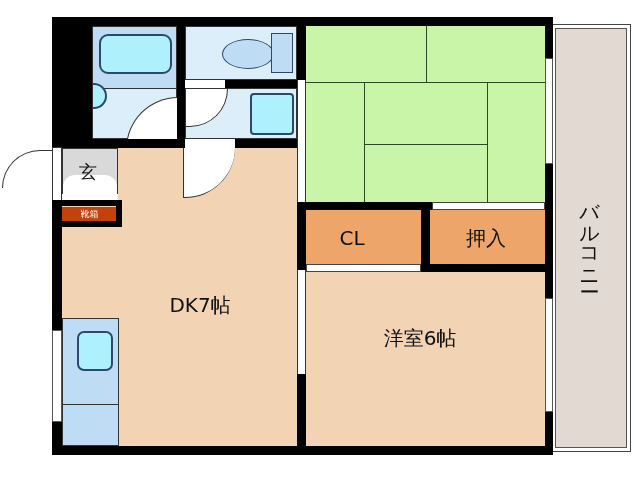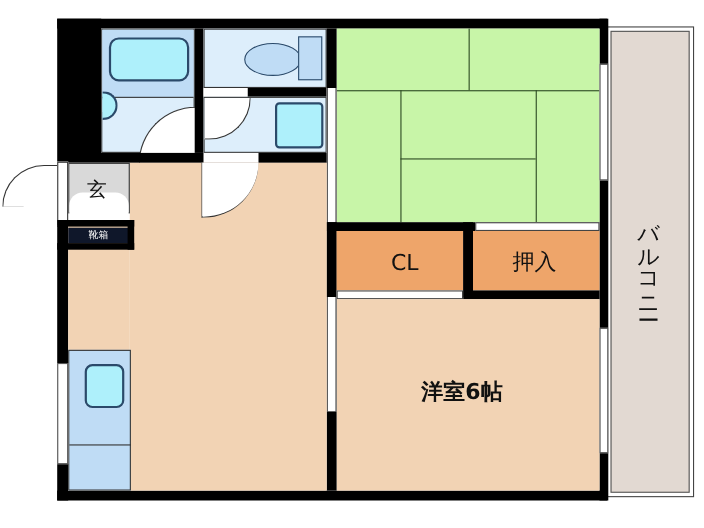--- a/index.html
+++ b/index.html
@@ -57,50 +57,51 @@
     <div class="tatami-line" style="left:58px;top:118px;width:123px;height:1px;"></div>
   </div>
 
   <div class="abs" style="left:297px;top:80px;width:9px;height:190px;background:#fff;border-left:1px solid #333;border-right:1px solid #333;"></div>
   <div class="abs wall" style="left:297px;top:26px;width:9px;height:54px;"></div>
 
   <div class="abs wall" style="left:297px;top:202px;width:248px;height:8px;"></div>
   <div class="abs" style="left:432px;top:202px;width:113px;height:8px;background:#fff;border:1px solid #444;"></div>
   <div class="abs wall" style="left:297px;top:202px;width:9px;height:68px;"></div>
   <div class="abs" style="left:306px;top:210px;width:115px;height:54px;background:#eea56a;"></div>
-  <div class="label" style="left:368px;top:238px;">CL</div>
+  <div class="label" style="left:352px;top:238px;">CL</div>
   <div class="abs wall" style="left:421px;top:202px;width:9px;height:68px;"></div>
   <div class="abs" style="left:430px;top:210px;width:115px;height:54px;background:#eea56a;"></div>
   <div class="label" style="left:486px;top:238px;">押入</div>
   <div class="abs wall" style="left:421px;top:264px;width:124px;height:8px;"></div>
   <div class="abs" style="left:306px;top:264px;width:115px;height:8px;background:#fff;border:1px solid #444;"></div>
 
   <div class="abs" style="left:306px;top:272px;width:239px;height:174px;background:#f2d3b4;"></div>
-  <div class="label" style="left:420px;top:356px;font-weight:bold;">洋室6帖</div>
+  <div class="label" style="left:420px;top:338px;">洋室6帖</div>
 
   <div class="abs" style="left:297px;top:270px;width:9px;height:104px;background:#fff;border-left:1px solid #333;border-right:1px solid #333;"></div>
   <div class="abs wall" style="left:297px;top:374px;width:9px;height:72px;"></div>
 
   <div class="abs" style="left:118px;top:148px;width:179px;height:298px;background:#f2d3b4;"></div>
   <div class="abs" style="left:62px;top:205px;width:56px;height:241px;background:#f2d3b4;"></div>
   <div class="abs" style="left:183px;top:148px;width:52px;height:50px;background:#fff;border-left:1px solid #333;border-bottom:1px solid #333;border-radius:0 0 52px 0;"></div>
+  <div class="label" style="left:200px;top:305px;">DK7帖</div>
 
   <div class="abs" style="left:62px;top:318px;width:57px;height:128px;background:#bfdcf5;border:1px solid #333;">
     <div class="abs" style="left:0;top:85px;width:56px;height:1px;background:#333;"></div>
     <div class="abs" style="left:14px;top:12px;width:36px;height:40px;background:#aef0fb;border:2px solid #2b4a6a;border-radius:7px;"></div>
   </div>
 
   <div class="win" style="left:52px;top:330px;width:10px;height:92px;"></div>
   <div class="win" style="left:545px;top:58px;width:8px;height:106px;"></div>
   <div class="win" style="left:545px;top:298px;width:8px;height:114px;"></div>
 
   <div class="abs" style="left:62px;top:148px;width:56px;height:46px;background:#d9d9d9;border:1px solid #333;">
     <div class="abs" style="left:0;top:26px;width:54px;height:20px;background:#fff;border-radius:12px 12px 0 0;"></div>
   </div>
   <div class="label" style="left:88px;top:172px;font-size:18px;">玄</div>
   <div class="abs" style="left:52px;top:147px;width:10px;height:58px;background:#fff;border:1px solid #333;"></div>
   <div class="abs" style="left:2px;top:150px;width:50px;height:38px;border-top:1px solid #333;border-left:1px solid #333;border-radius:50px 0 0 0;"></div>
   <div class="abs wall" style="left:52px;top:200px;width:70px;height:6px;"></div>
-  <div class="abs" style="left:62px;top:207px;width:55px;height:14px;background:#0f172a;font-size:9px;color:#fff;text-align:center;line-height:14px;">靴箱</div>
+  <div class="abs" style="left:62px;top:207px;width:55px;height:14px;background:#c2410c;font-size:9px;color:#fff;text-align:center;line-height:14px;">靴箱</div>
   <div class="abs wall" style="left:52px;top:221px;width:70px;height:6px;"></div>
   <div class="abs wall" style="left:116px;top:200px;width:6px;height:27px;"></div>
 
 </div>
 
 </body></html>

